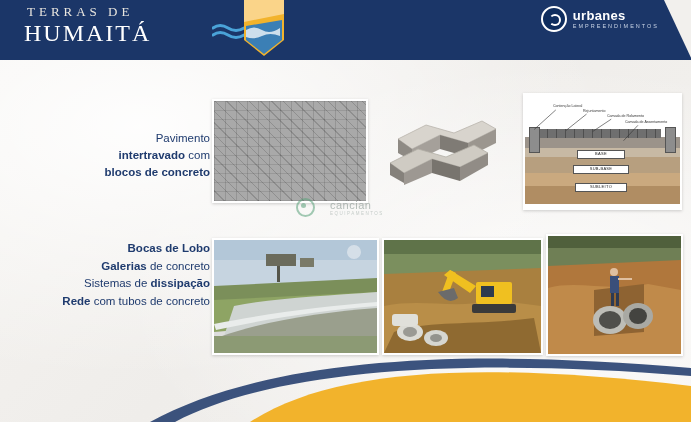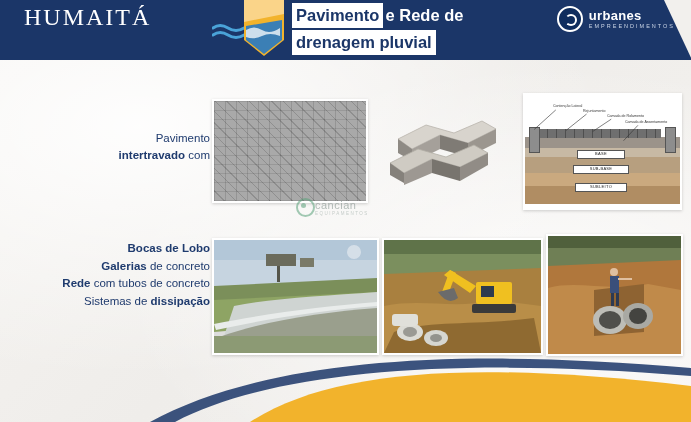--- a/index.html
+++ b/index.html
@@ -103,21 +103,21 @@
     color: #1b3668;
     padding: 1px 2px;
     display: inline-block;
   }
   .title-line.second .hl {
     background: #ffffff;
   }
 
   .urbanes {
     position: absolute;
-    right: 16px; top: 6px;
+    right: 32px; top: 6px;
     z-index: 6;
     display: flex;
     align-items: center;
     gap: 6px;
   }
   .urbanes-circle {
     width: 22px; height: 22px;
     border-radius: 50%;
     background: #0f2d5e;
     border: 2px solid #ffffff;
@@ -212,21 +212,21 @@
   
   #img-culvert { left: 546px; top: 234px; width: 133px; height: 118px; }
 
   
   .watermark {
     position: absolute;
     left: 296px; top: 198px;
     z-index: 5;
     display: flex;
     align-items: center;
-    gap: 0;
+    gap: 15px;
     opacity: 0.55;
   }
   .watermark-logo {
     width: 15px; height: 15px;
     border-radius: 50%;
     border: 2px solid #5aa17a;
     position: relative;
   }
   .watermark-logo::after {
     content: "";
@@ -282,59 +282,57 @@
   <svg class="bottom-curve" viewBox="0 0 691 70" preserveAspectRatio="none">
     <path d="M250,70 C330,18 470,8 691,34 L691,70 Z" fill="#f2b32c"></path>
     <path d="M150,70 C260,10 440,-6 691,16 L691,24 C450,4 270,20 175,70 Z" fill="#1b3668" opacity="0.85"></path>
   </svg>
 
   <div class="header-band">
     <div class="diag"></div>
   </div>
 
   <div class="logo-block">
+    <div class="logo-terras">TERRAS DE</div>
     <div class="logo-humaita">HUMAITÁ</div>
   </div>
 
   <svg class="logo-wave" viewBox="0 0 34 20">
     <path d="M1,6 Q8,1 16,6 T32,6" stroke="#4aa3d8" stroke-width="3" fill="none" stroke-linecap="round"></path>
     <path d="M1,13 Q8,8 16,13 T32,13" stroke="#4aa3d8" stroke-width="3" fill="none" stroke-linecap="round"></path>
   </svg>
 
   <svg class="logo-badge" viewBox="0 0 48 62">
     <path d="M4,2 L44,2 L44,44 L24,60 L4,44 Z" fill="#f2b32c"></path>
     <path d="M4,2 L44,2 L44,18 L4,26 Z" fill="#fad489"></path>
     <path d="M6,30 L42,24 L42,44 L24,58 L6,44 Z" fill="#3b7fb5"></path>
     <path d="M6,34 Q14,29 22,34 T40,32 L40,40 Q30,36 22,40 T6,41 Z" fill="#ffffff" opacity="0.75"></path>
   </svg>
 
-  <div class="title-wrap">
-    <span class="title-line"><span class="hl">Pavimento</span><span class="plain" style="color:#ffffff">e Rede de</span></span>
-    <span class="title-line second"><span class="hl">drenagem pluvial</span></span>
-  </div>
 
   <div class="urbanes">
     <div class="urbanes-circle"></div>
     <div>
       <div class="urbanes-name">urbanes</div>
       <div class="urbanes-sub">EMPREENDIMENTOS</div>
     </div>
   </div>
 
   <div class="text-block-1">
     <span>Pavimento</span><br>
     <b>intertravado</b>
     <span>com</span><br>
+    <b>blocos de concreto</b>
   </div>
 
   <div class="text-block-2">
     <div><b>Bocas de Lobo</b></div>
     <div><b>Galerias</b> <span>de concreto</span></div>
+    <div><span>Sistemas de </span><b>dissipação</b></div>
     <div><b>Rede</b> <span>com tubos de concreto</span></div>
-    <div><span>Sistemas de </span><b>dissipação</b></div>
   </div>
 
   <div class="img-frame" id="img-pavers">
     <div class="paver-grid">
       <div class="overlay"></div>
     </div>
   </div>
 
   <svg id="img-blocks" class="img-frame" viewBox="0 0 140 92">
     <g>

